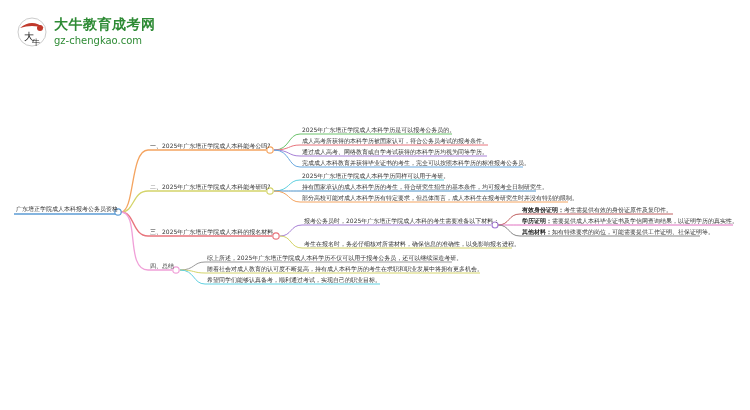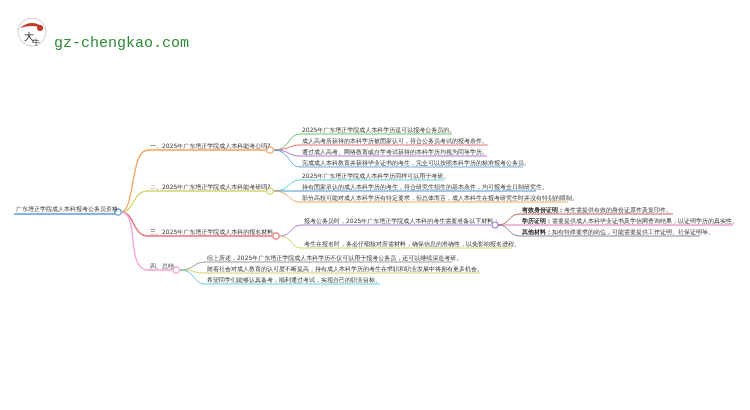--- a/index.html
+++ b/index.html
@@ -1,36 +1,37 @@
 <!DOCTYPE html>
 <html><head>
 <meta charset="utf-8">
 <style>
   html, body { margin:0; padding:0; background:#ffffff; }
   body { width:750px; height:410px; position:relative; overflow:hidden;
          font-family:"DejaVu Sans", sans-serif; }
   .logo { position:absolute; left:16px; top:14px; width:160px; height:40px; }
   .logo-title { position:absolute; left:38px; top:2px; font-size:14px; font-weight:bold; color:#2e8b35; letter-spacing:0.5px; white-space:nowrap; }
-  .logo-url { position:absolute; left:38px; top:21px; font-size:15px; color:#2e8b35; white-space:nowrap;font-family:Liberation Mono, monospace; }
+  .logo-url { position:absolute; left:38px; top:21px; font-size:10px; color:#2e8b35; white-space:nowrap; }
   .logo-mark { position:absolute; left:0; top:2px; width:32px; height:32px; }
   svg.lines { position:absolute; left:0; top:0; }
   .t { position:absolute; font-size:6px; color:#333; white-space:nowrap; line-height:8px; }
   .b { font-weight:bold; color:#222; }
 </style>
 </head>
 <body>
 
 <div class="logo">
   <svg class="logo-mark" viewBox="0 0 32 32">
     <circle cx="16" cy="16" r="14" fill="#fff" stroke="#ccc" stroke-width="1"></circle>
     <path d="M4 12 Q16 2 28 12 Q16 8 4 12Z" fill="#c0392b"></path>
     <circle cx="24" cy="12" r="3" fill="#c0392b"></circle>
     <text x="8" y="24" font-size="10" fill="#222" font-family="DejaVu Serif, serif">大</text>
     <text x="16" y="29" font-size="8" fill="#222" font-family="DejaVu Serif, serif">牛</text>
   </svg>
+  <div class="logo-title">大牛教育成考网</div>
   <div class="logo-url">gz-chengkao.com</div>
 </div>
 
 <svg class="lines" width="750" height="410">
 
   <line x1="14" y1="214" x2="117" y2="214" stroke="#5b9bd5" stroke-width="1.5"></line>
 
   <path d="M121 212 C 135 212, 130 150, 148 150 L 266 150" fill="none" stroke="#f4a460" stroke-width="1.3"></path>
   <path d="M121 212 C 135 212, 132 191, 148 191 L 266 191" fill="none" stroke="#d4d46a" stroke-width="1.3"></path>
   <path d="M121 212 C 135 212, 132 236, 148 236 L 272 236" fill="none" stroke="#e8747c" stroke-width="1.3"></path>

